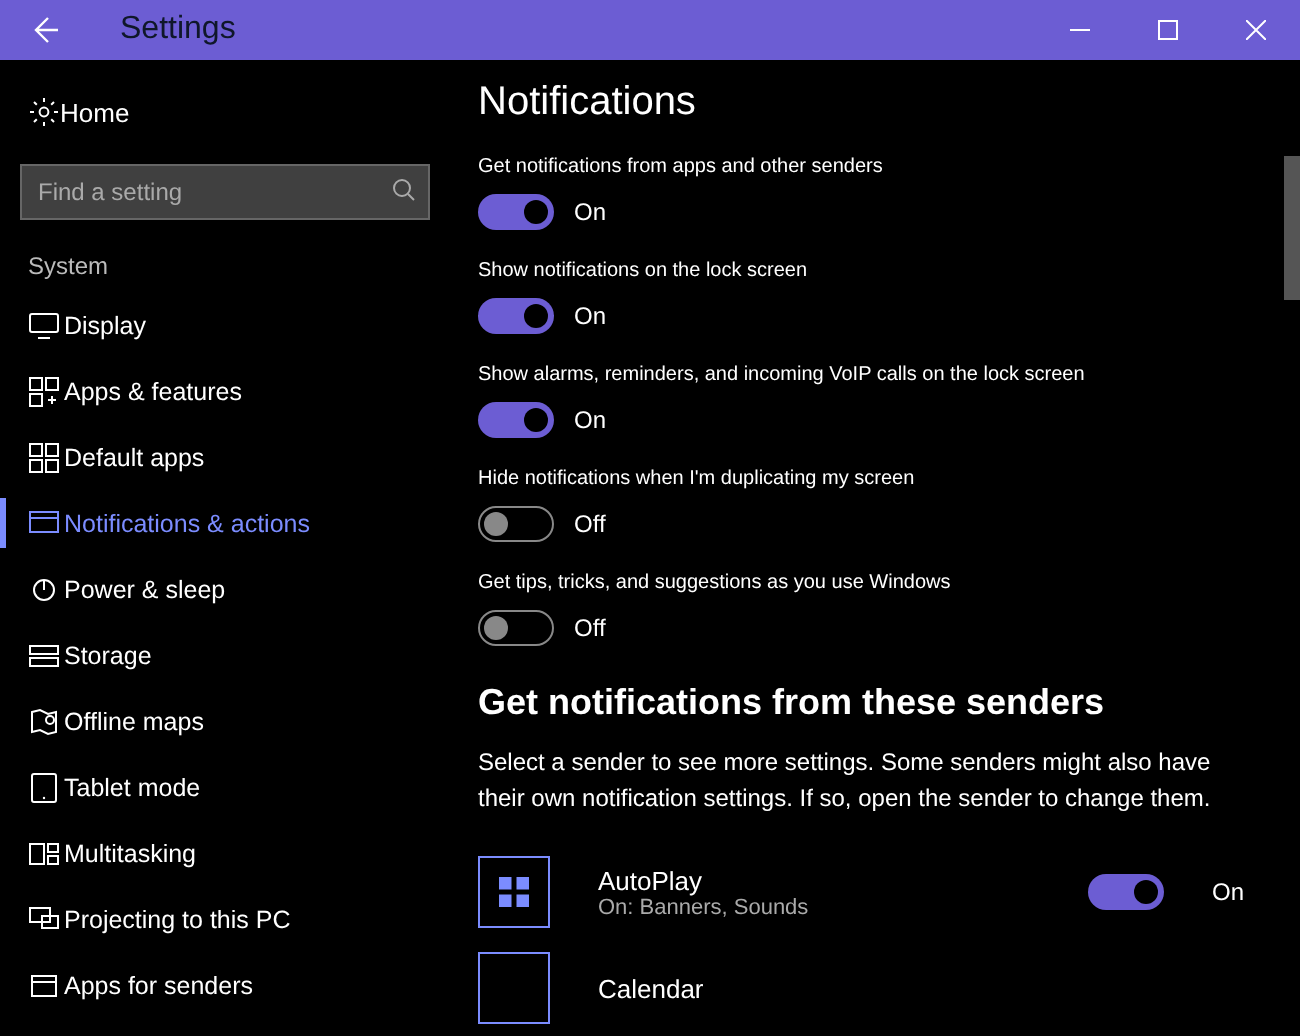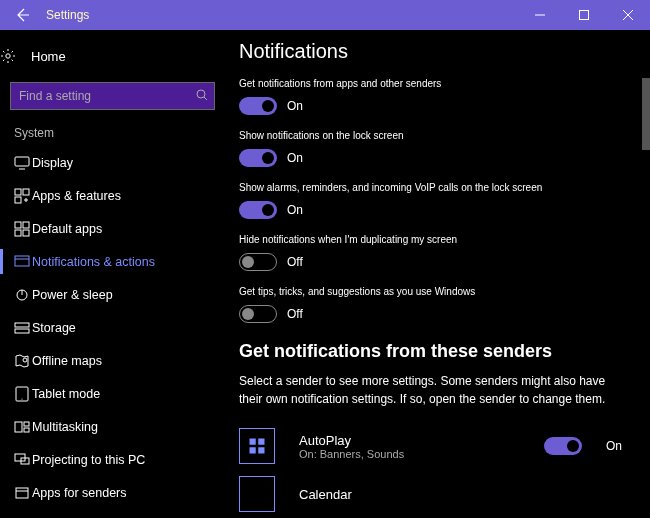--- a/index.html
+++ b/index.html
@@ -1,28 +1,28 @@
 <!DOCTYPE html>
 <html><head>
 <meta charset="utf-8">
 <style>
   * { margin:0; padding:0; box-sizing:border-box; font-family:"Segoe UI",Arial,sans-serif; }
   body { width:650px; height:518px; background:#000; color:#fff; overflow:hidden; position:relative; }
   .titlebar { height:30px; background:#6C5DD3; display:flex; align-items:center; }
   .back-btn { width:44px; height:30px; display:flex; align-items:center; justify-content:center; cursor:pointer; }
-  .title-text { font-size:12px; color:#fef9c3; margin-left:2px; flex:1; }
+  .title-text { font-size:16px; color:#0f172a; margin-left:16px; flex:1; }
   .win-btns { display:flex; height:30px; }
   .win-btn { width:44px; height:30px; display:flex; align-items:center; justify-content:center; cursor:pointer; }
   .win-btn svg { stroke:#fff; }
   .content { display:flex; height:488px; }
   .sidebar { width:225px; background:#000; padding-top:8px; }
-  .home-row { display:flex; align-items:center; height:36px; cursor:pointer; gap:15px; }
+  .home-row { display:flex; align-items:center; height:36px; padding-left:14px; cursor:pointer; }
   .home-row span.lbl { font-size:13px; }
   .search-wrap { margin:8px 10px 14px 10px; position:relative; }
-  .search-input { width:100%; height:28px; background:#4c1d95; border:1px solid #666; color:#ccc; font-size:12px; padding:0 28px 0 8px; }
+  .search-input { width:100%; height:28px; background:#404040; border:1px solid #666; color:#ccc; font-size:12px; padding:0 28px 0 8px; }
   .search-input::placeholder { color:#aaa; }
   .search-icon { position:absolute; right:6px; top:6px; }
   .cat-label { font-size:12px; color:#bbb; padding:2px 0 6px 14px; }
   .nav-list { display:flex; flex-direction:column; }
   .nav-item { display:flex; align-items:center; height:33px; padding-left:14px; cursor:pointer; gap:2px; font-size:12.5px; color:#fff; position:relative; }
   .nav-item.active { color:#7B8CFF; }
   .nav-item.active::before { content:""; position:absolute; left:0; top:4px; bottom:4px; width:3px; background:#7B8CFF; }
   .nav-ico { width:16px; height:16px; display:flex; align-items:center; justify-content:center; flex-shrink:0; }
   .main { flex:1; padding:10px 18px 0 14px; overflow-y:auto; position:relative; }
   .h1 { font-size:20px; font-weight:400; margin-bottom:14px; }

